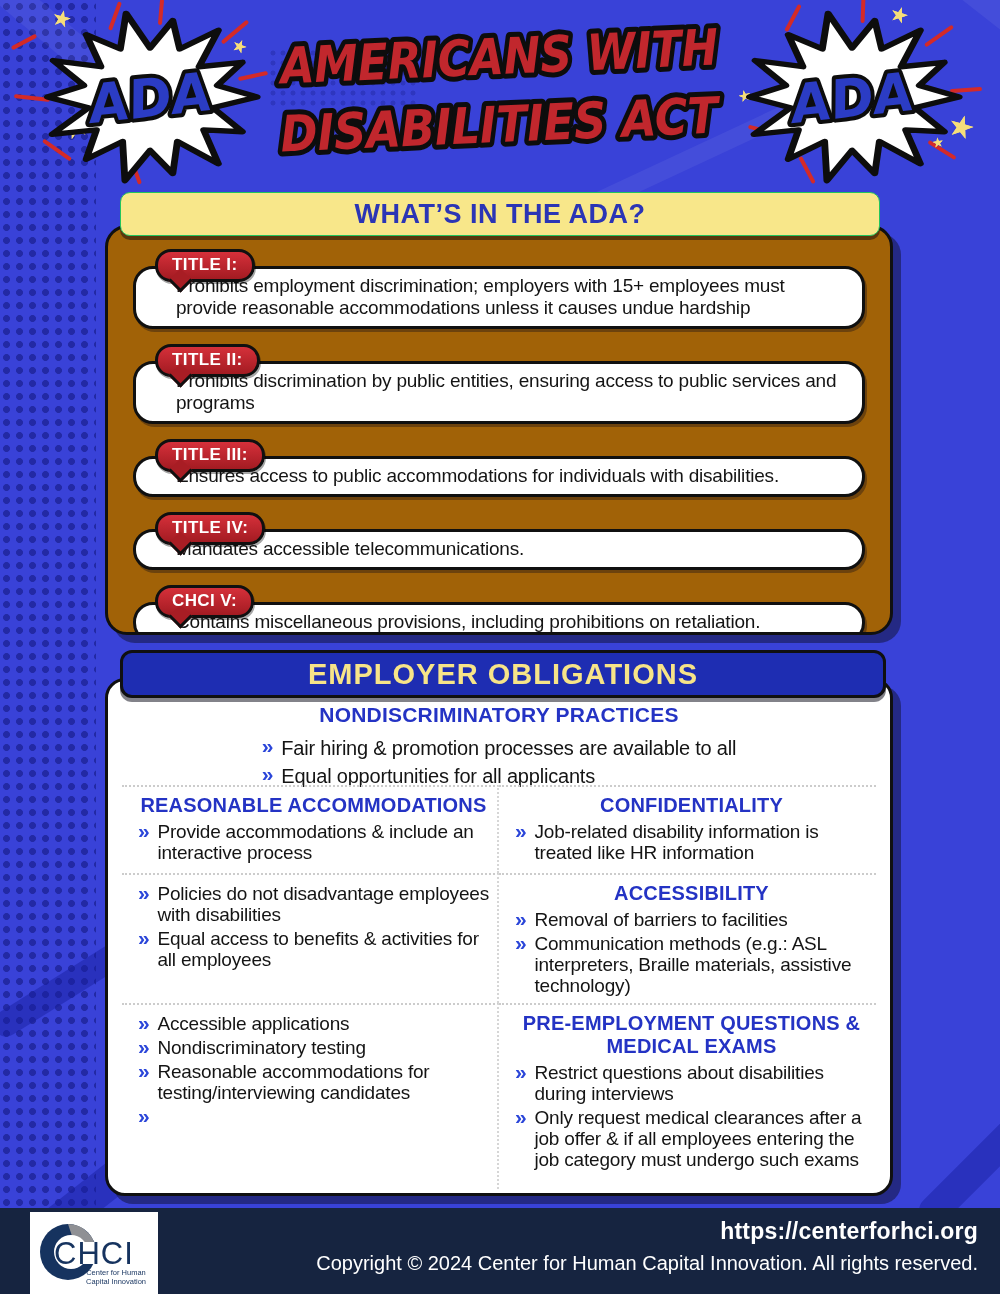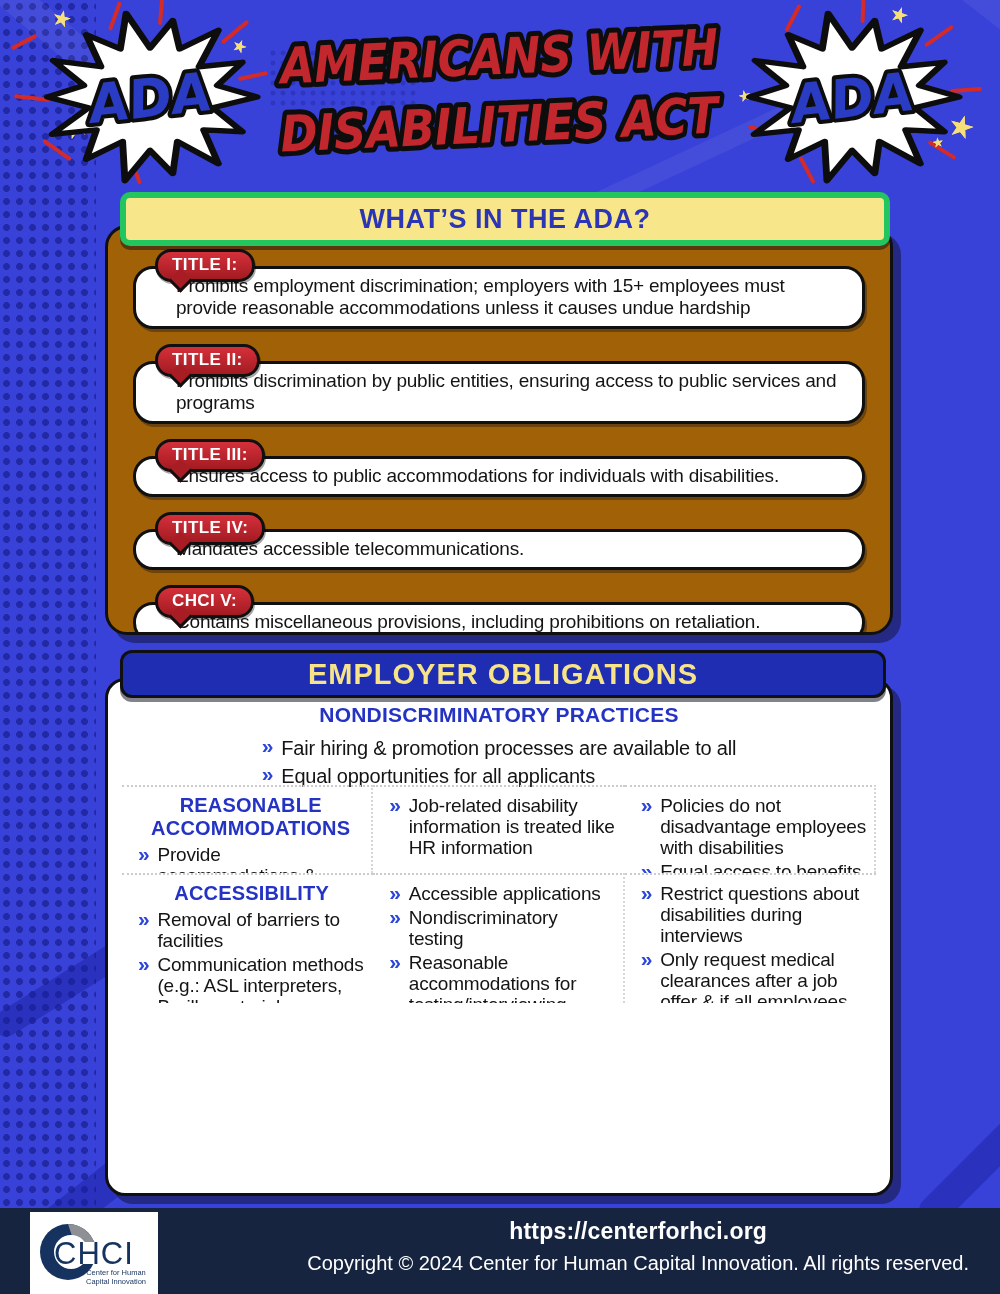--- a/index.html
+++ b/index.html
@@ -23,21 +23,21 @@
   .streak.dark{background:rgba(22,28,158,.45);}
   .streak.light{background:rgba(255,255,255,.06);}
   .dash{position:absolute;height:4px;background:#d42a28;border-radius:3px;}
   .star{position:absolute;color:#f6de7a;text-shadow:0 0 0 #f6de7a;line-height:1;}
   
   .burst{position:absolute;}
   .title-svg{position:absolute;left:236px;top:16px;}
   
   .sec1-bar{
     position:absolute;left:120px;top:192px;width:758px;height:42px;z-index:5;
-    background:#f8e78a;border:6px solid #22c55e;border-radius:10px;
+    background:#f8e78a;border:1px solid #22c55e;border-radius:10px;
     box-shadow:0 4px 0 rgba(5,5,20,.45);
     display:flex;align-items:center;justify-content:center;
     color:#2b35b5;font-weight:bold;font-size:27px;letter-spacing:.5px;
   }
   .sec1-panel{
     position:absolute;left:105px;top:225px;width:788px;height:410px;z-index:2;
     background:#a16207;border:3.5px solid #101010;border-radius:22px;
     box-shadow:8px 8px 0 rgba(12,12,30,.45);
     box-sizing:border-box;padding:21px 25px 0 25px;overflow:hidden;
   }
@@ -75,31 +75,31 @@
   }
   .ob-top{position:absolute;top:0;left:14px;right:14px;height:104px;text-align:center;padding-top:22px;box-sizing:border-box;}
   .ob-heading{color:#2433c4;font-weight:bold;font-size:21px;letter-spacing:.2px;}
   .ob-top .ob-heading{margin-bottom:5px;}
   .ob-top-bullets{display:inline-block;text-align:left;}
   .bullet{display:flex;gap:8px;margin:3px 0;font-size:19px;line-height:21px;color:#141414;letter-spacing:-.2px;}
   .ob-top-bullets .bullet{font-size:20px;line-height:24px;margin:4px 0;}
   .chev{color:#2b46d9;font-weight:bold;font-size:21px;line-height:20px;flex:0 0 auto;}
   .ob-grid{
     position:absolute;top:104px;left:14px;right:14px;bottom:4px;
-    display:grid;grid-template-columns:1fr 1fr 1fr;grid-template-rows:88px 130px 1fr;
+    display:grid;grid-template-columns:1fr 1fr;grid-template-rows:88px 130px 1fr;
   }
   .ob-cell{border-top:2px dotted #cccccc;padding:5px 8px 2px 16px;box-sizing:border-box;overflow:hidden;}
   .ob-cell.colL{border-right:2px dotted #d6d6d6;}
   .ob-cell .ob-heading{text-align:center;font-size:20px;margin:2px 0 4px 0;line-height:23px;}
   
   .footer{
     position:absolute;left:0;top:1208px;width:1000px;height:86px;background:#162440;z-index:6;
   }
   .logo-box{position:absolute;left:30px;top:4px;width:128px;height:82px;background:#fff;}
-  .footer-text{position:absolute;right:31px;top:10px;text-align:center;color:#fff;}
+  .footer-text{position:absolute;right:22px;top:10px;text-align:right;color:#fff;}
   .footer-url{font-weight:bold;font-size:23px;letter-spacing:.2px;display:block;color:#fff;text-decoration:none;}
   .footer-copy{font-size:20px;margin-top:7px;display:block;}
 </style>
 </head>
 <body>
 
 <div class="page">
 
   <div class="dots-strip"></div>
   <div class="dots-patch"></div>
@@ -208,20 +208,21 @@
 
       <div class="ob-cell colL">
         <div class="ob-heading">REASONABLE ACCOMMODATIONS</div>
         <div class="bullet">
           <span class="chev">»</span>
           <span>Provide accommodations &amp; include an interactive process</span>
         </div>
       </div>
 
       <div class="ob-cell">
+        <div class="ob-heading">CONFIDENTIALITY</div>
         <div class="bullet">
           <span class="chev">»</span>
           <span>Job-related disability information is treated like HR information</span>
         </div>
       </div>
 
       <div class="ob-cell colL">
         <div class="bullet">
           <span class="chev">»</span>
           <span>Policies do not disadvantage employees with disabilities</span>
@@ -256,20 +257,21 @@
         <div class="bullet">
           <span class="chev">»</span>
           <span>Reasonable accommodations for testing/interviewing candidates</span>
         </div>
         <div class="bullet">
           <span class="chev">»</span>
         </div>
       </div>
 
       <div class="ob-cell">
+        <div class="ob-heading">PRE-EMPLOYMENT QUESTIONS &amp; MEDICAL EXAMS</div>
         <div class="bullet">
           <span class="chev">»</span>
           <span>Restrict questions about disabilities during interviews</span>
         </div>
         <div class="bullet">
           <span class="chev">»</span>
           <span>Only request medical clearances after a job offer &amp; if all employees entering the job category must undergo such exams</span>
         </div>
       </div>
 

